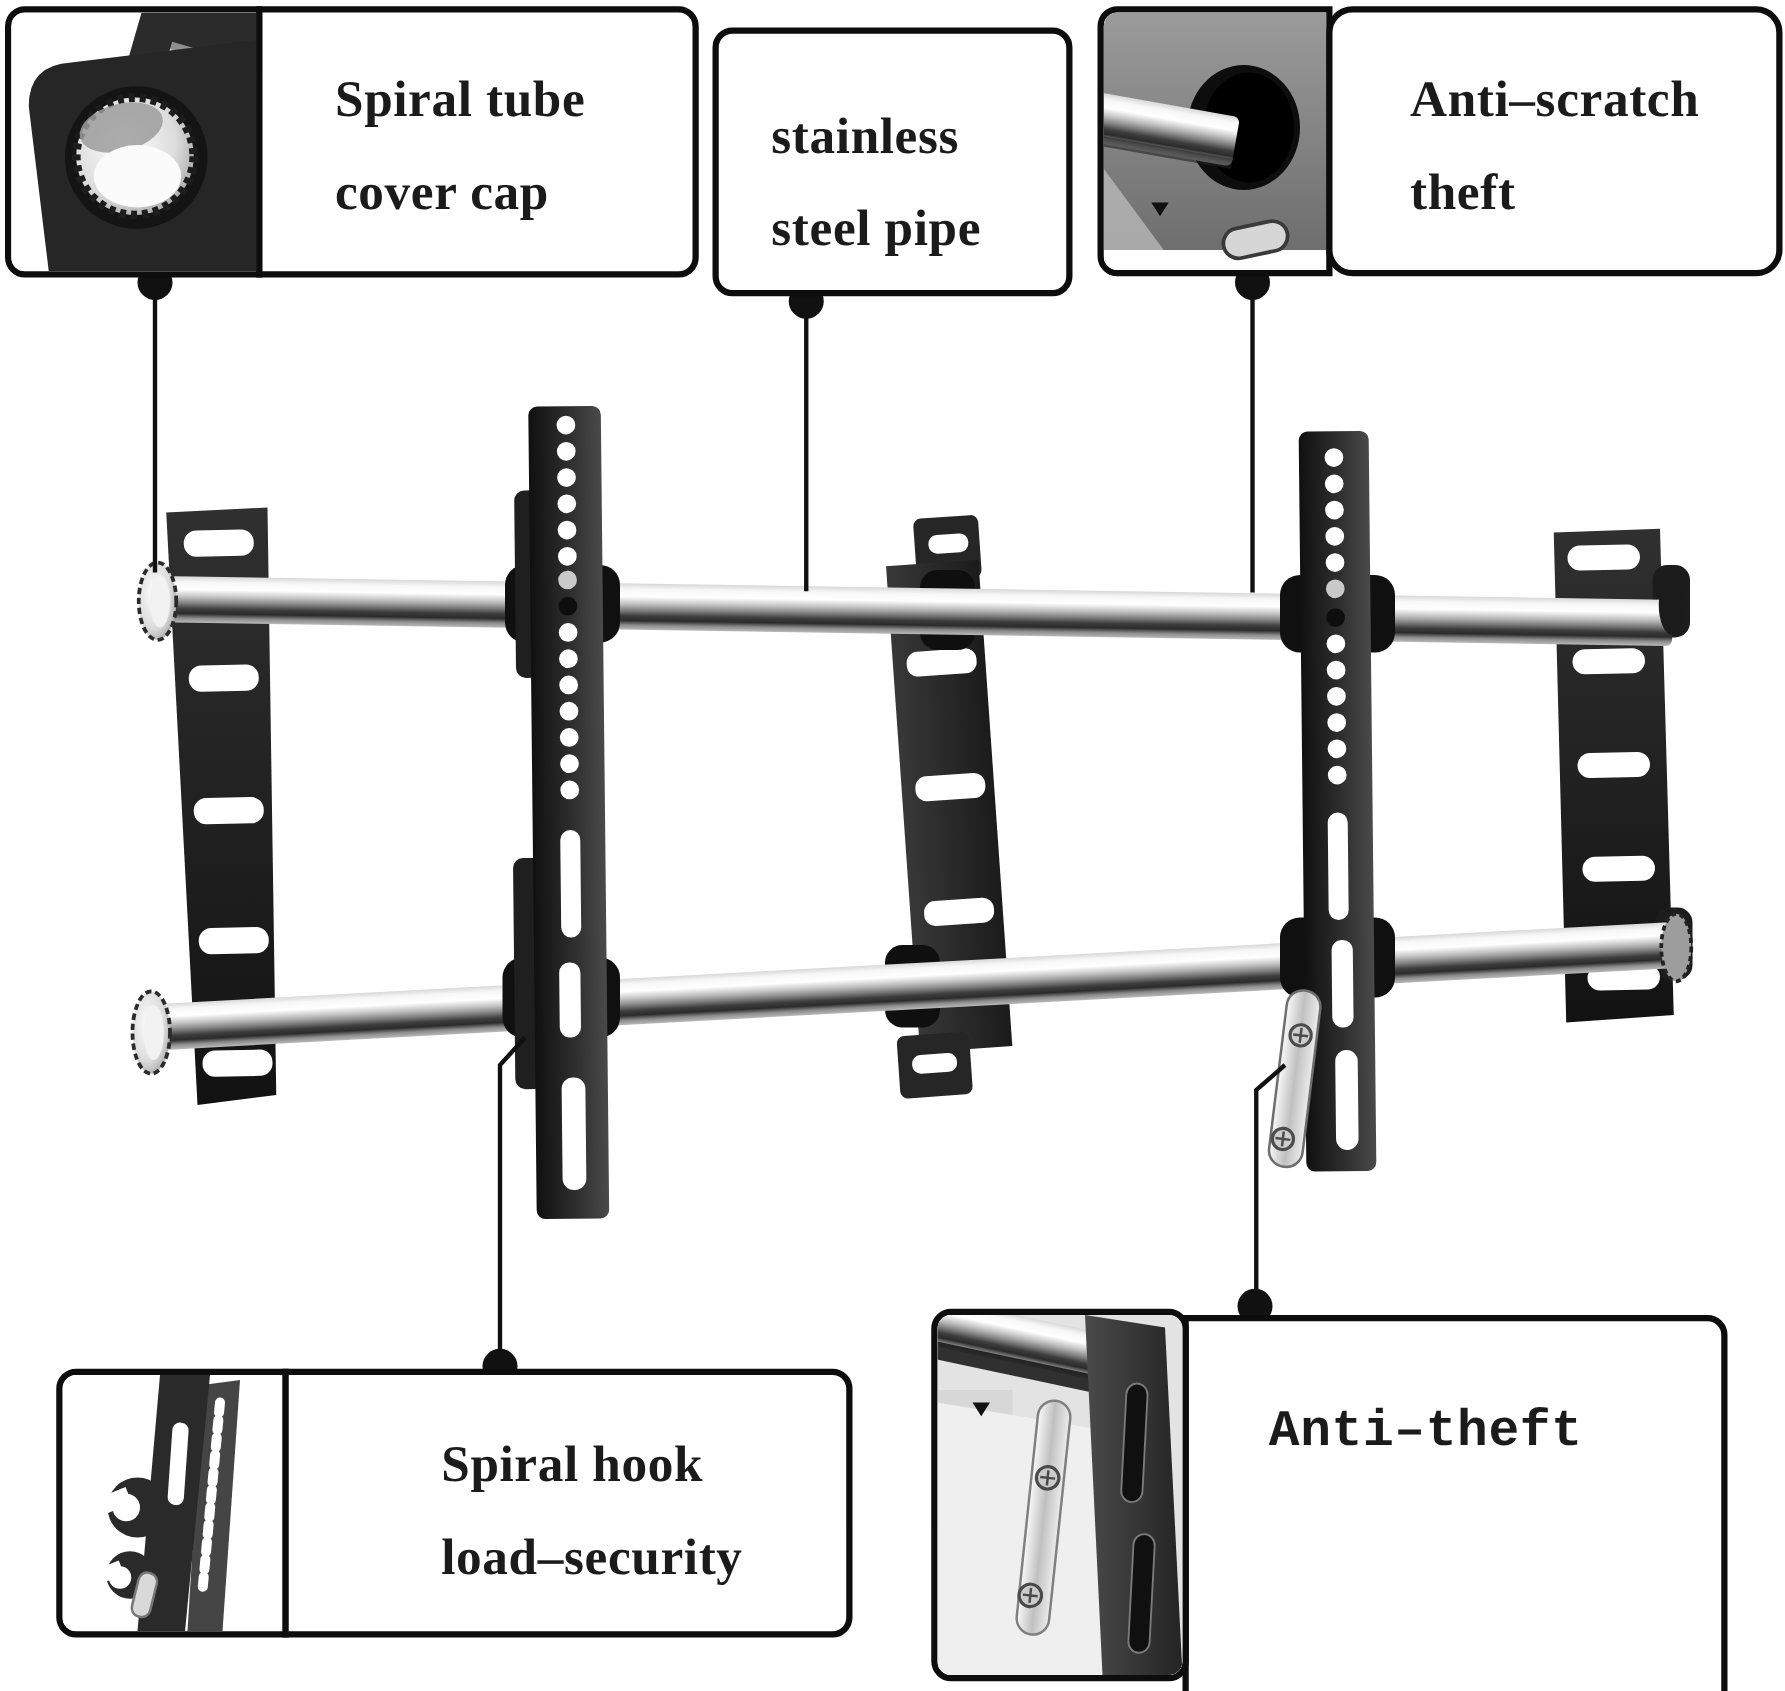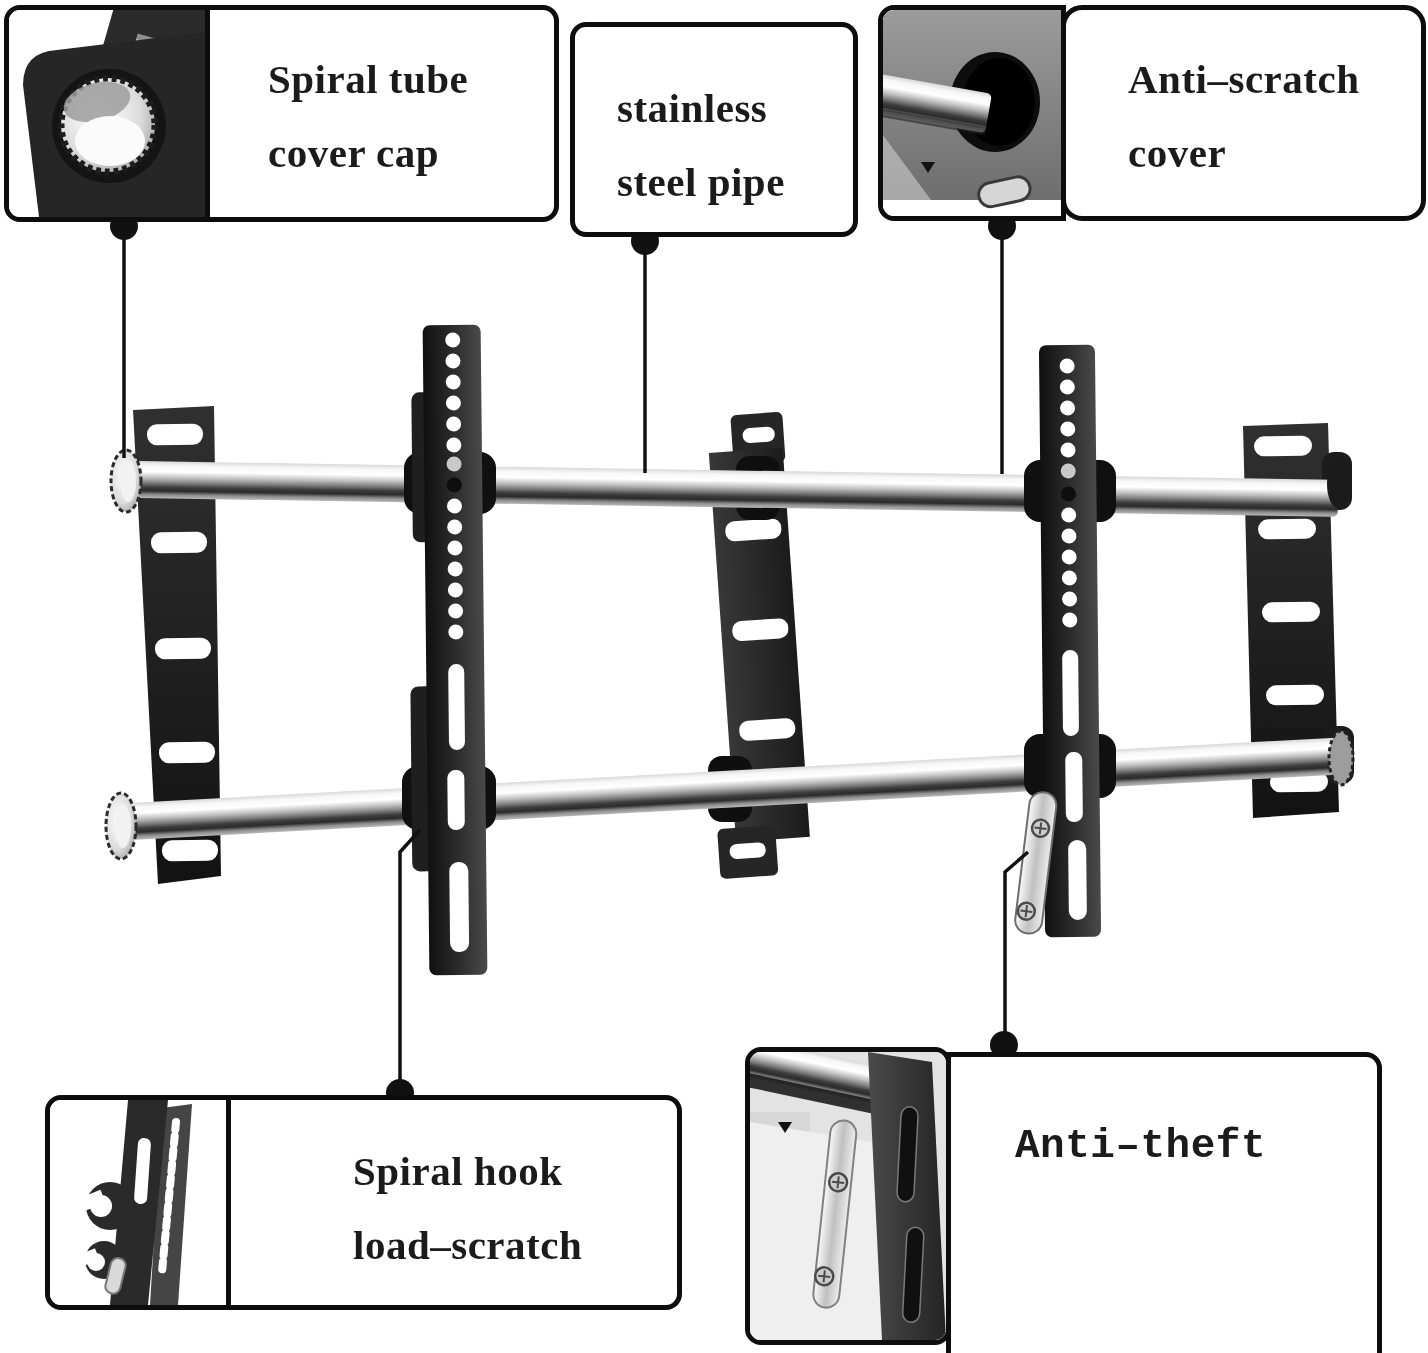--- a/index.html
+++ b/index.html
@@ -235,21 +235,21 @@
         <rect x="-14" y="106" width="120" height="8" fill="#222222" opacity="0.6"></rect>
       </g>
       <polygon points="38,152 52,152 45,163" fill="#111111"></polygon>
       <g transform="rotate(-12 120 180)">
         <rect x="95" y="170" width="52" height="24" rx="12" fill="#d6d6d6" stroke="#3a3a3a" stroke-width="3"></rect>
       </g>
     </svg>
   </div>
   <div class="unit textCell" style="left:1061px;top:5px;width:365px;height:216px;padding:32px 0 0 62px;border-radius:21px;">
     <div class="tline">Anti–scratch</div>
-    <div class="tline">cover</div>
+    <div class="tline">theft</div>
   </div>
 
   <div class="unit photoCell" style="left:45px;top:1095px;width:186px;height:215px;">
     <svg width="176" height="205" viewBox="0 0 176 205">
       <rect width="176" height="205" fill="#ffffff"></rect>
       <polygon points="112,8 142,4 128,205 100,205" fill="#454545"></polygon>
       <line x1="126" y1="22" x2="112" y2="172" stroke="#ffffff" stroke-width="8" stroke-dasharray="8 6" stroke-linecap="round"></line>
       <polygon points="78,0 118,0 98,205 60,205" fill="#2a2a2a"></polygon>
       <rect x="86" y="38" width="13" height="66" rx="6" fill="#ffffff" transform="rotate(4 92 71)"></rect>
       <circle cx="60" cy="106" r="24" fill="#2a2a2a"></circle>
@@ -258,21 +258,21 @@
       <circle cx="54" cy="160" r="19" fill="#2a2a2a"></circle>
       <circle cx="46" cy="162" r="9" fill="#ffffff"></circle>
       <rect x="26" y="152" width="22" height="12" fill="#ffffff" transform="rotate(-22 37 158)"></rect>
       <g transform="rotate(14 66 176)">
         <rect x="58" y="158" width="15" height="36" rx="7" fill="#d9d9d9" stroke="#777777" stroke-width="2"></rect>
       </g>
     </svg>
   </div>
   <div class="unit textCell" style="left:226px;top:1095px;width:456px;height:215px;padding:34px 0 0 122px;">
     <div class="tline">Spiral hook</div>
-    <div class="tline">load–scratch</div>
+    <div class="tline">load–security</div>
   </div>
 
   <div class="unit textCell" style="left:946px;top:1052px;width:436px;height:340px;padding:52px 0 0 64px;font-family:Liberation Mono, monospace;">
     <div class="tline">Anti–theft</div>
   </div>
   <div class="unit photoCell allround" style="left:745px;top:1047px;width:206px;height:298px;">
     <svg width="196" height="288" viewBox="0 0 196 288">
       <rect width="196" height="288" fill="#e3e3e3"></rect>
       <rect x="0" y="60" width="60" height="228" fill="#d7d7d7"></rect>
       <polygon points="0,70 150,95 196,288 0,288" fill="#efefef"></polygon>

